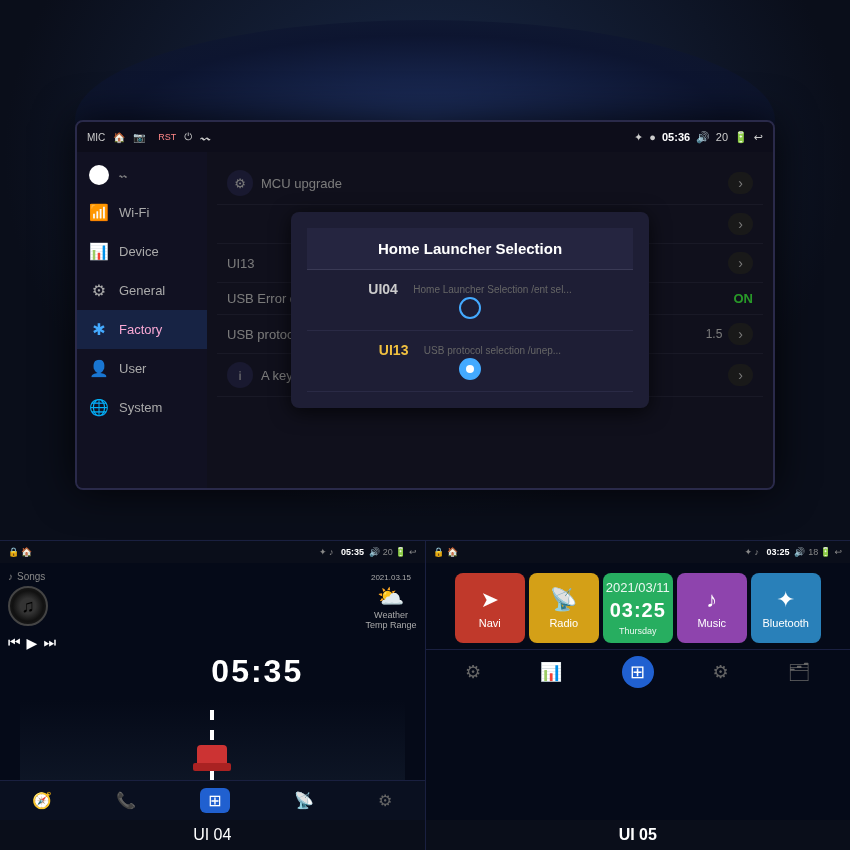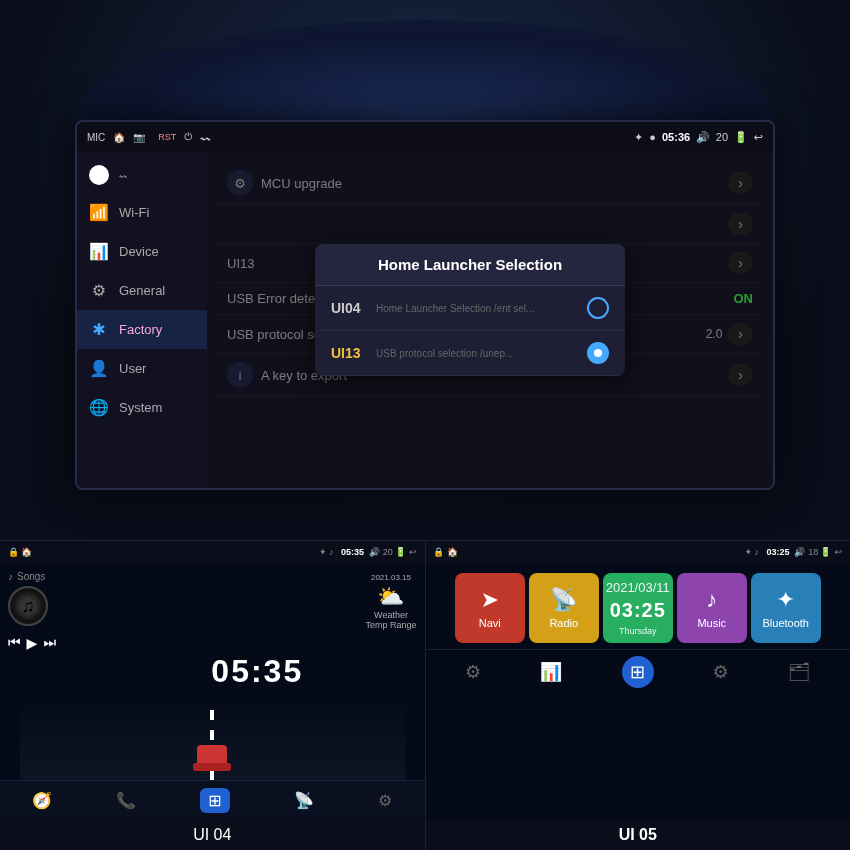--- a/index.html
+++ b/index.html
@@ -142,22 +142,22 @@
       top: 0; left: 0; right: 0; bottom: 0;
       background: rgba(0,0,0,0.4);
       z-index: 20;
       display: flex;
       align-items: center;
       justify-content: center;
     }
     .popup {
       background: #1e1e35;
       border-radius: 8px;
-      width: 310px;
-      padding: 0;
+      width: 358px;
+      padding: 16px;
       overflow: hidden;
       box-shadow: 0 4px 20px rgba(0,0,0,0.7);
       margin-left: -40px;
       margin-top: -20px;
     }
     .popup-title {
       background: #252540;
       padding: 12px 16px;
       text-align: center;
       color: #fff;
@@ -166,20 +166,21 @@
       border-bottom: 1px solid #3a3a55;
     }
     .popup-row {
       display: flex;
       align-items: center;
       justify-content: space-between;
       padding: 11px 16px;
       border-bottom: 1px solid #2a2a45;
       color: #ccc;
       font-size: 14px;
+      flex-direction: column;
     }
     .popup-row.active-row { color: #f0c040; }
     .popup-row .row-left { display: flex; align-items: center; gap: 10px; }
     .toggle-dot {
       width: 22px; height: 22px;
       border-radius: 50%;
       border: 2px solid #4af;
       display: flex; align-items: center; justify-content: center;
     }
     .toggle-dot.on { background: #4af; }
@@ -480,21 +481,21 @@
         <div class="left">
           <span>USB Error detection</span>
         </div>
         <span class="on-badge">ON</span>
       </div>
       <div class="setting-row">
         <div class="left">
           <span>USB protocol selection /unep...</span>
         </div>
         <div style="display:flex;align-items:center;gap:6px">
-          <span style="color:#ccc;font-size:12px">2.0</span>
+          <span style="color:#ccc;font-size:12px">1.5</span>
           <span class="chevron">›</span>
         </div>
       </div>
       <div class="setting-row">
         <div class="left">
           <div class="icon-circle" style="font-size:12px">ℹ</div>
           <span>A key to export</span>
         </div>
         <span class="chevron">›</span>
       </div>

